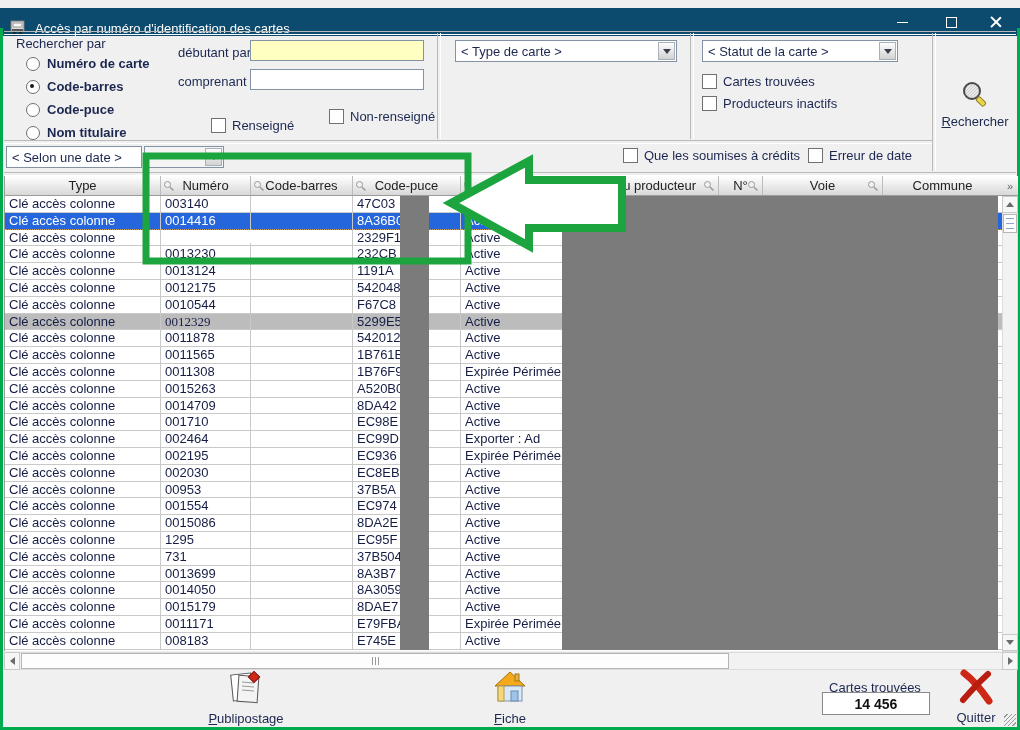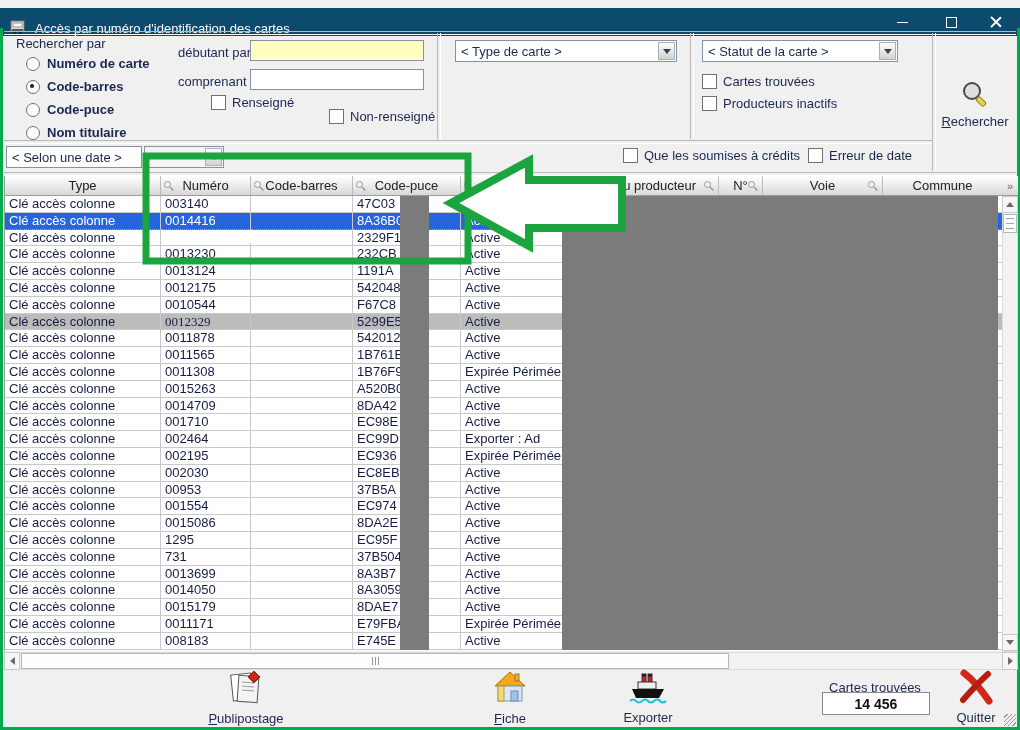--- a/index.html
+++ b/index.html
@@ -131,21 +131,21 @@
         <span class="radio"></span>
         <span class="lbl bold" style="position: static;">Nom titulaire</span>
       </div>
     </div>
 
   <span class="lbl" style="left:178px;top:45px;width:68px;text-align:right;">débutant par</span>
   <input class="tinput yellow" style="left: 250px; top: 40px; width: 174px; height: 21px;" value="">
   <span class="lbl" style="left:178px;top:74px;width:68px;text-align:right;">comprenant</span>
   <input class="tinput" style="left: 250px; top: 69px; width: 174px; height: 21px;" value="">
 
-  <div class="cb-row" style="left:211px;top:95px;">
+  <div class="cb-row" style="left:211px;top:118px;">
     <span class="cb"></span>
     <span class="lbl" style="position:static;">Renseigné</span>
   </div>
   <div class="cb-row" style="left:329px;top:109px;">
     <span class="cb"></span>
     <span class="lbl" style="position:static;">Non-renseigné</span>
   </div>
 
   <div class="vsep" style="left:437px;top:33px;height:106px;"></div>
 
@@ -528,32 +528,20 @@
     <svg width="36" height="37" viewBox="0 0 36 37">
       <polygon points="18,2 33,16 3,16" fill="#f5a81c" stroke="#a87508"></polygon>
       <rect x="23" y="4" width="4" height="7" fill="#e2b24a" stroke="#a87508"></rect>
       <rect x="6" y="16" width="24" height="15" fill="#d9e8f8" stroke="#7d96ad"></rect>
       <polygon points="6,16 12,16 12,31 6,31" fill="#f6d87a" stroke="#b89a40"></polygon>
       <rect x="19" y="21" width="7" height="10" fill="#9ec4ea" stroke="#6d8cab"></rect>
     </svg>
     <div class="footbtn-label" style="position:static;"><u>F</u>iche</div>
   </div>
 
-  <div class="abs" style="left:618px;top:672px;width:60px;text-align:center;cursor:pointer;">
-    <svg width="40" height="34" viewBox="0 0 40 34">
-      <rect x="14" y="2" width="4" height="8" fill="#cc2222" stroke="#333"></rect>
-      <rect x="20" y="2" width="4" height="8" fill="#cc2222" stroke="#333"></rect>
-      <rect x="14" y="2" width="4" height="2.5" fill="#222"></rect>
-      <rect x="20" y="2" width="4" height="2.5" fill="#222"></rect>
-      <rect x="10" y="10" width="18" height="7" fill="#eee" stroke="#333"></rect>
-      <polygon points="4,17 36,17 31,26 8,26" fill="#111"></polygon>
-      <path d="M2 29 q3 -3 6 0 q3 3 6 0 q3 -3 6 0 q3 3 6 0 q3 -3 6 0 q3 3 6 0" fill="none" stroke="#19c4d8" stroke-width="2"></path>
-    </svg>
-    <div class="footbtn-label" style="position:static;">Exporter</div>
-  </div>
 
   <span class="lbl" style="left:820px;top:680px;width:110px;text-align:center;">Cartes trouvées</span>
   <div id="count-box">
       <span>14 456</span>
     </div>
 
   <div class="abs" style="left:948px;top:668px;width:56px;text-align:center;cursor:pointer;">
     <svg width="40" height="38" viewBox="0 0 40 38">
       <path d="M8 5 Q20 14 33 33" stroke="#d02818" stroke-width="7" fill="none" stroke-linecap="round"></path>
       <path d="M32 6 Q20 17 7 32" stroke="#b81e10" stroke-width="6" fill="none" stroke-linecap="round"></path>

